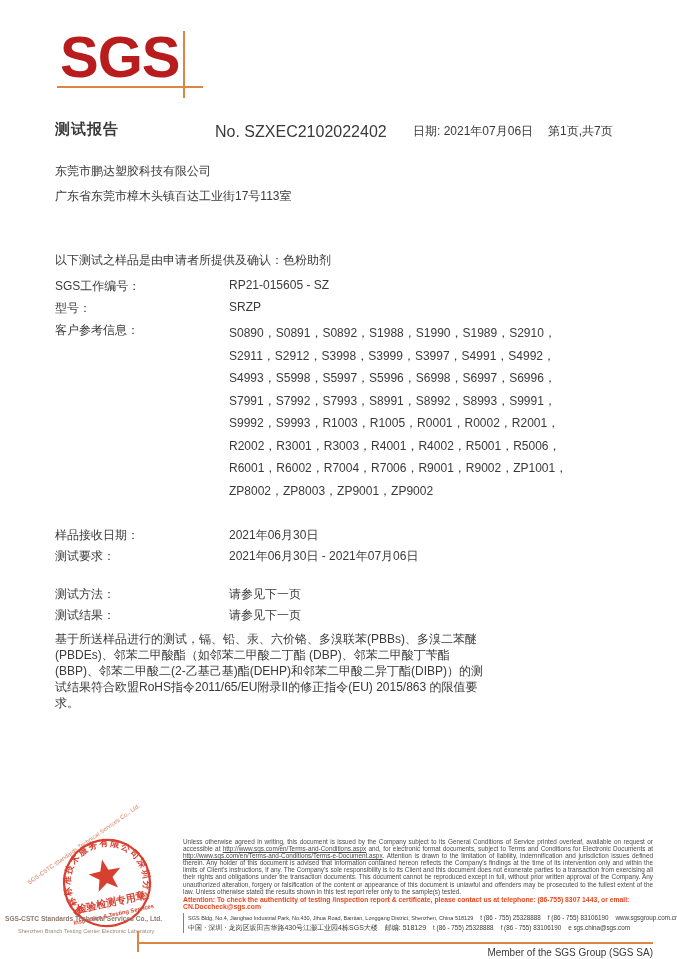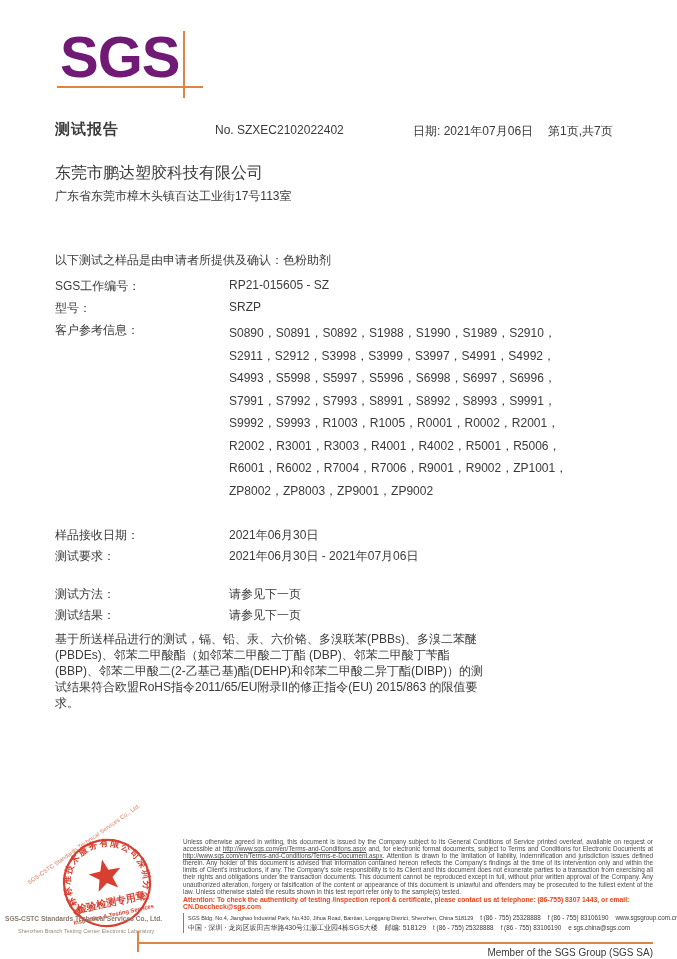--- a/index.html
+++ b/index.html
@@ -1,31 +1,31 @@
 <!DOCTYPE html>
 <html><head>
 <meta charset="utf-8">
 <style>
   html,body{margin:0;padding:0;background:#ffffff;}
   .page{position:relative;width:677px;height:959px;background:#fff;overflow:hidden;
         font-family:"Liberation Sans",sans-serif;color:#3a3a3a;}
 
   
   .logo-text{position:absolute;left:60px;top:28px;font-size:58px;font-weight:bold;
-             color:#701a75;letter-spacing:-1px;line-height:1;}
+             color:#b91c1c;letter-spacing:-1px;line-height:1;}
   .cross-h{position:absolute;left:57px;top:86px;width:146px;height:2px;background:#dd8544;}
   .cross-v{position:absolute;left:183px;top:31px;width:2px;height:67px;background:#dd8544;}
 
   
   .hdr-title{position:absolute;left:55px;top:120px;font-size:15px;font-weight:bold;letter-spacing:1px;}
-  .hdr-no{position:absolute;left:215px;top:123px;font-size:12px;}
+  .hdr-no{position:absolute;left:215px;top:123px;font-size:16px;}
   .hdr-date{position:absolute;left:413px;top:123px;font-size:12px;}
   .hdr-page{position:absolute;left:548px;top:123px;font-size:12px;}
 
-  .co-name{position:absolute;left:55px;top:163px;font-size:16px;}
+  .co-name{position:absolute;left:55px;top:163px;font-size:12px;}
   .co-addr{position:absolute;left:55px;top:188px;font-size:12px;}
   .intro{position:absolute;left:55px;top:252px;font-size:12px;}
 
   .row{position:absolute;left:55px;display:flex;font-size:12px;gap:11px;}
   .lbl{width:163px;flex:none;}
   .val{white-space:nowrap;}
   .val-wrap{width:432px;white-space:normal;line-height:16px;}
   .ref-lines div{line-height:22.5px;}
 
   

